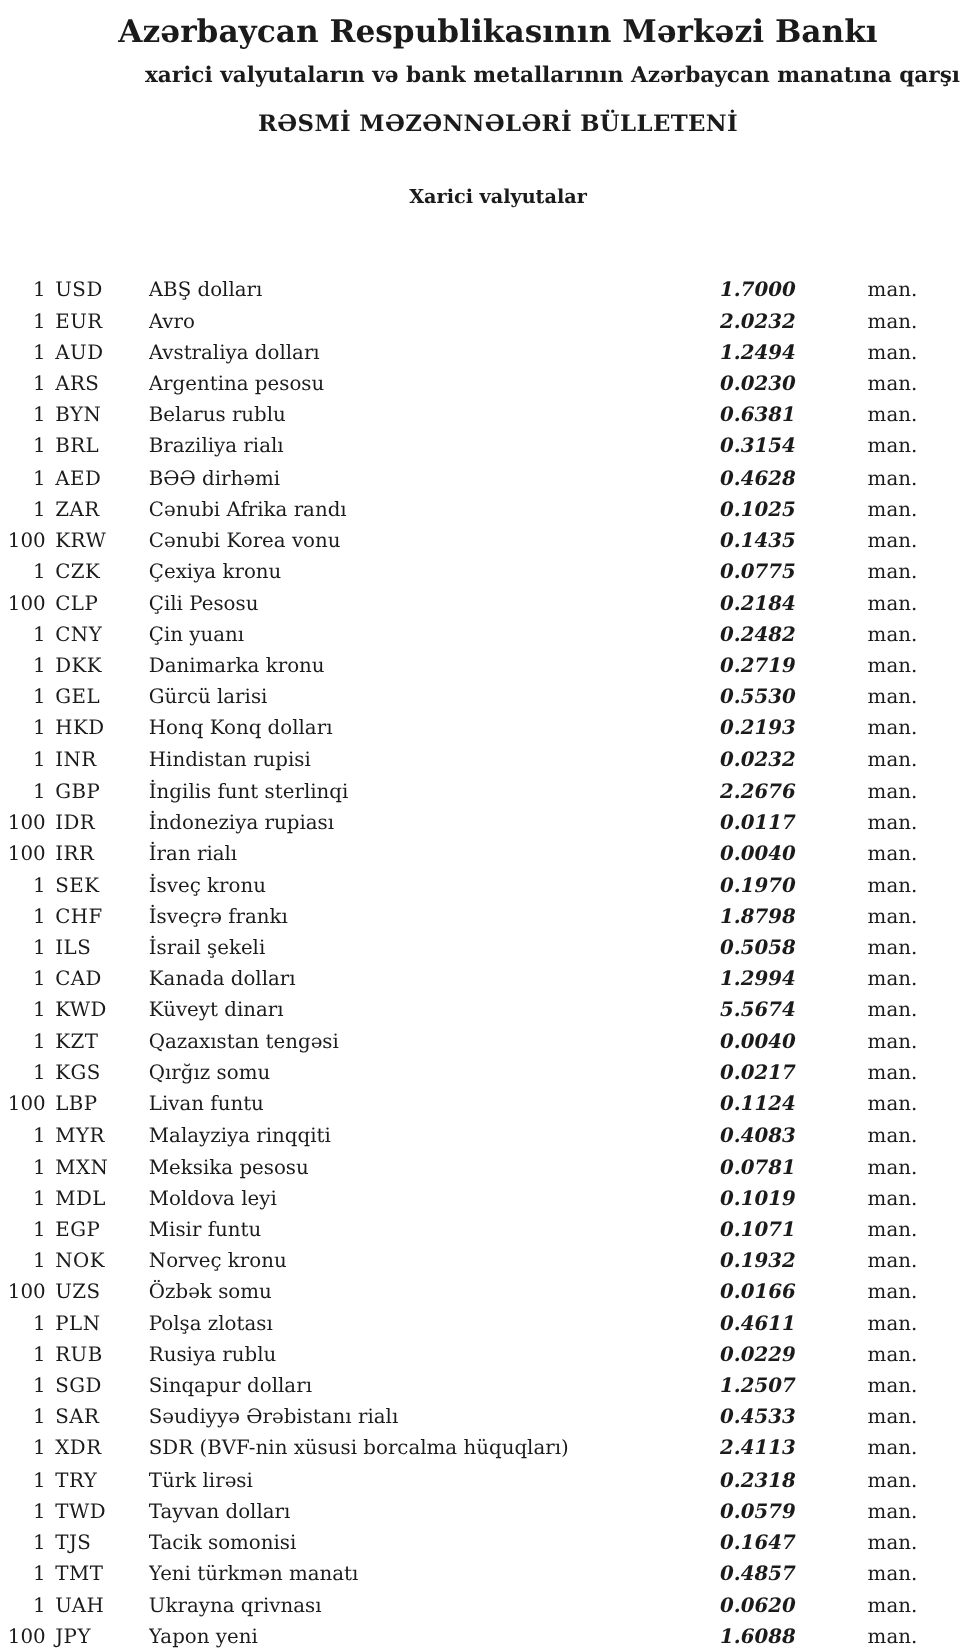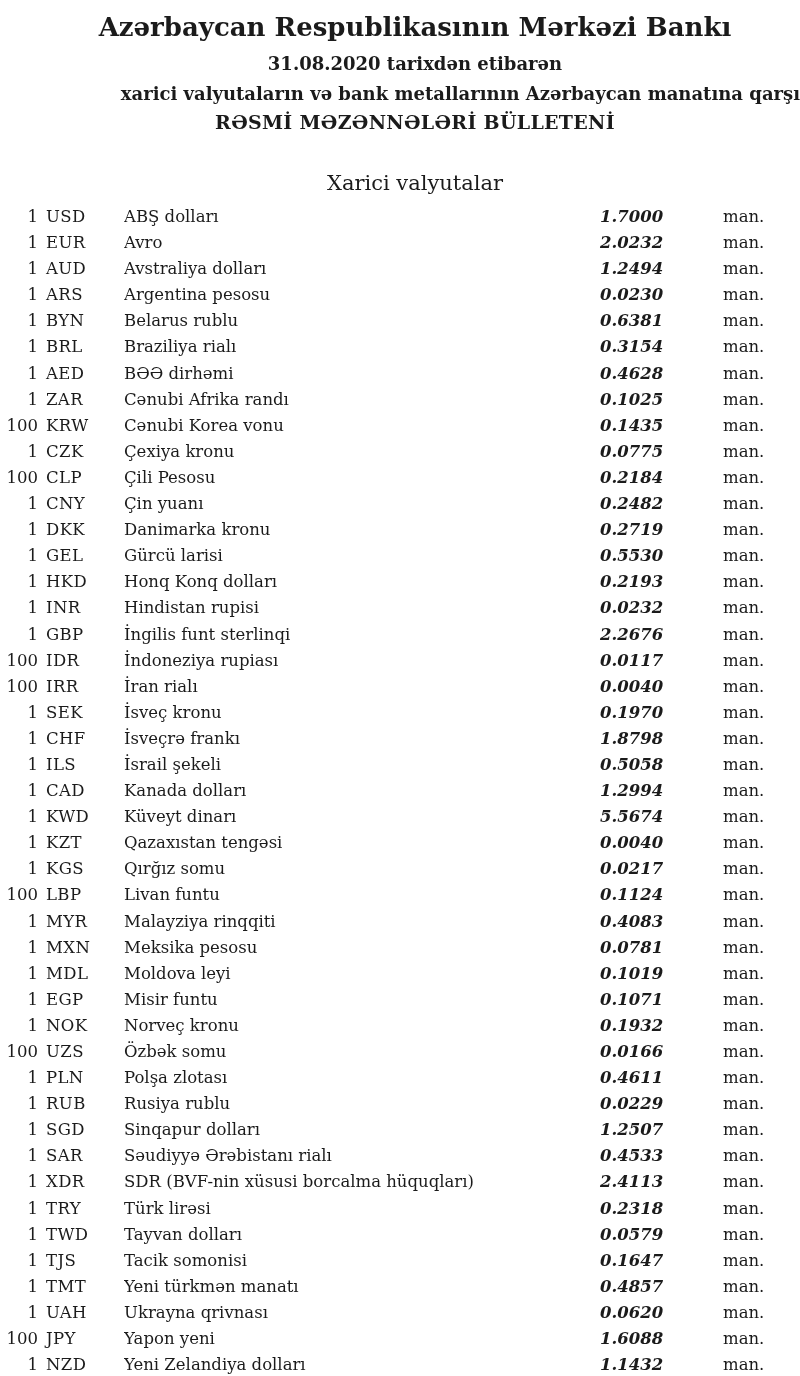--- a/index.html
+++ b/index.html
@@ -39,26 +39,26 @@
     font-size: 18px;
     font-weight: bold;
     line-height: 22px;
     margin-top: 8px;
     text-align: right;
   }
   .doc-bulletin {
     font-size: 19px;
     font-weight: bold;
     line-height: 23px;
-    margin-top: 6px;
+    margin-top: 18px;
     letter-spacing: 0.3px;
   }
   .section-title {
-    font-size: 21px;
-    font-weight: normal;
+    font-size: 16px;
+    font-weight: bold;
     line-height: 24px;
     margin-top: 37px;
   }
   .rates-table {
     margin-top: 9px;
   }
   .row {
     display: flex;
     align-items: baseline;
     height: 26.1px;
@@ -88,30 +88,30 @@
     width: 110px;
     text-align: left;
     font-weight: bold;
     font-style: italic;
     flex: 0 0 auto;
   }
   .man {
     width: 50px;
     margin-left: 13px;
     flex: 0 0 auto;
+    margin-top: 44px;
   }
 </style>
 </head>
 <body>
 
 <div class="page">
 
   <div class="header">
     <div class="doc-title">Azərbaycan Respublikasının Mərkəzi Bankı</div>
-    <div class="doc-date">31.08.2020 tarixdən etibarən</div>
     <div class="doc-subtitle">xarici valyutaların və bank metallarının Azərbaycan manatına qarşı</div>
     <div class="doc-bulletin">RƏSMİ MƏZƏNNƏLƏRİ BÜLLETENİ</div>
     <div class="section-title">Xarici valyutalar</div>
   </div>
 
   <div class="rates-table" id="rates-table">
     <div class="row">
       <span class="qty">1</span>
       <span class="code">USD</span>
       <span class="name">ABŞ dolları</span>

